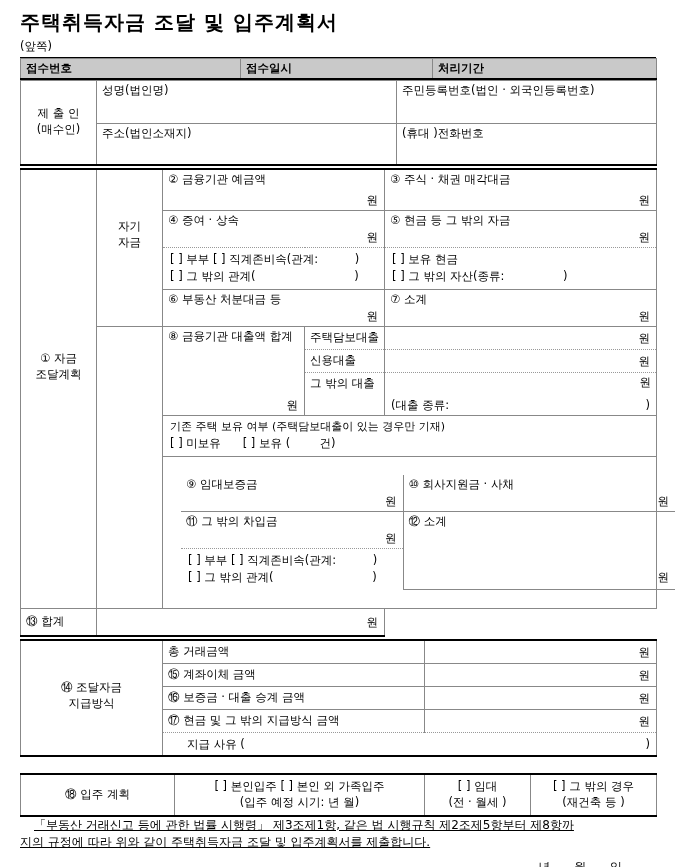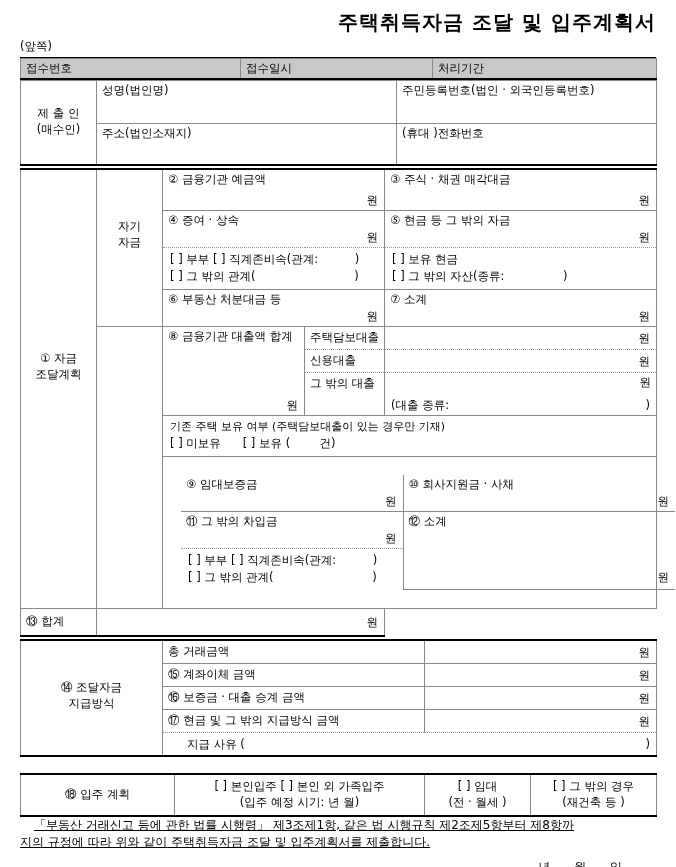--- a/index.html
+++ b/index.html
@@ -18,21 +18,21 @@
   .page {
     position: relative;
     width: 676px;
     height: 867px;
     box-sizing: border-box;
     padding: 0 20px;
   }
 
   
   .doc-title {
-    text-align: right;
+    text-align: left;
     font-size: 20px;
     font-weight: bold;
     letter-spacing: 1px;
     padding-top: 10px;
     padding-bottom: 5px;
     line-height: 1.2;
   }
   .note-row {
     display: flex;
     align-items: baseline;
@@ -59,21 +59,21 @@
   .topline   { border-top: 2px solid #000 !important; }
   .botline   { border-bottom: 2px solid #000 !important; }
   .noleft    { border-left: none !important; }
   .noright   { border-right: none !important; }
   .notop     { border-top: none !important; }
   .nobot     { border-bottom: none !important; }
   .dotbot    { border-bottom: 1px dotted #999 !important; }
   .dottop    { border-top: 1px dotted #999 !important; }
   .dotright  { border-right: 1px dotted #999 !important; }
 
-  .shade { background: #c9c9c9; }
+  .shade { background: #c9c9c9; font-weight: bold; }
 
   .cellpad { padding: 2px 4px 2px 5px; }
   .vcenter {
     display: flex; align-items: center; justify-content: center;
     height: 100%; text-align: center; line-height: 1.35;
   }
   .vmid-left {
     display: flex; align-items: center;
     height: 100%; padding-left: 5px; box-sizing: border-box;
   }

